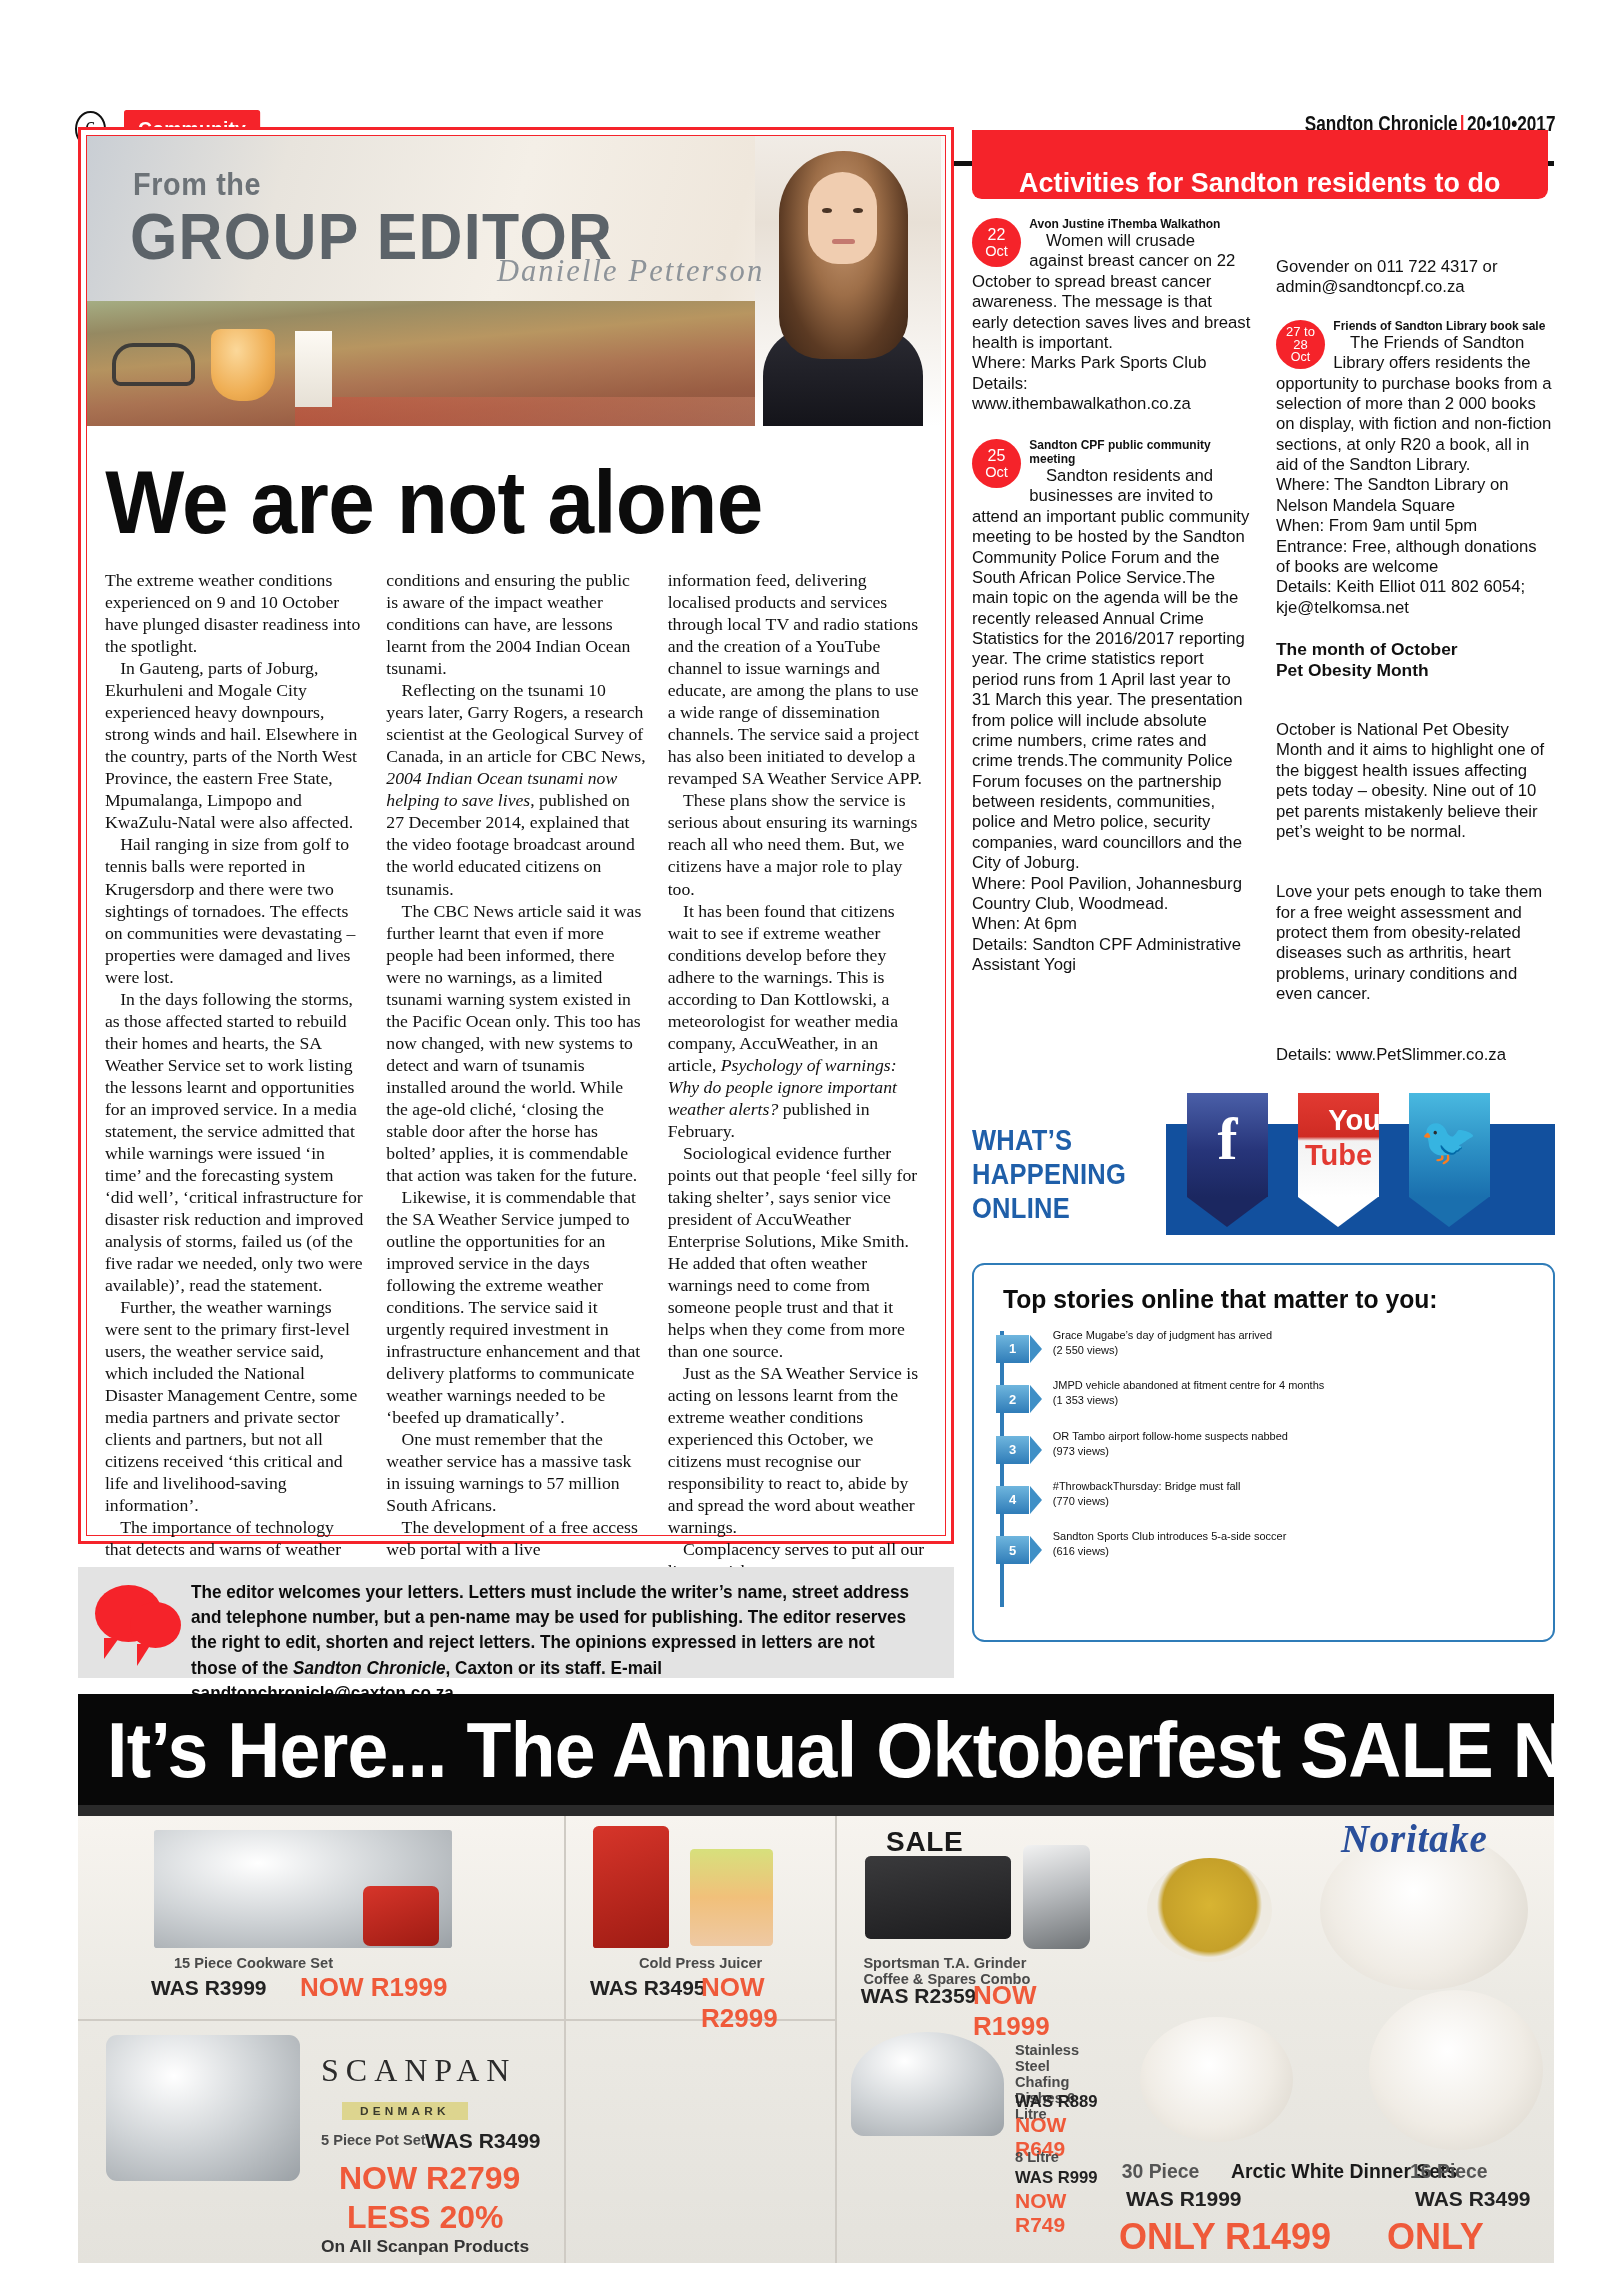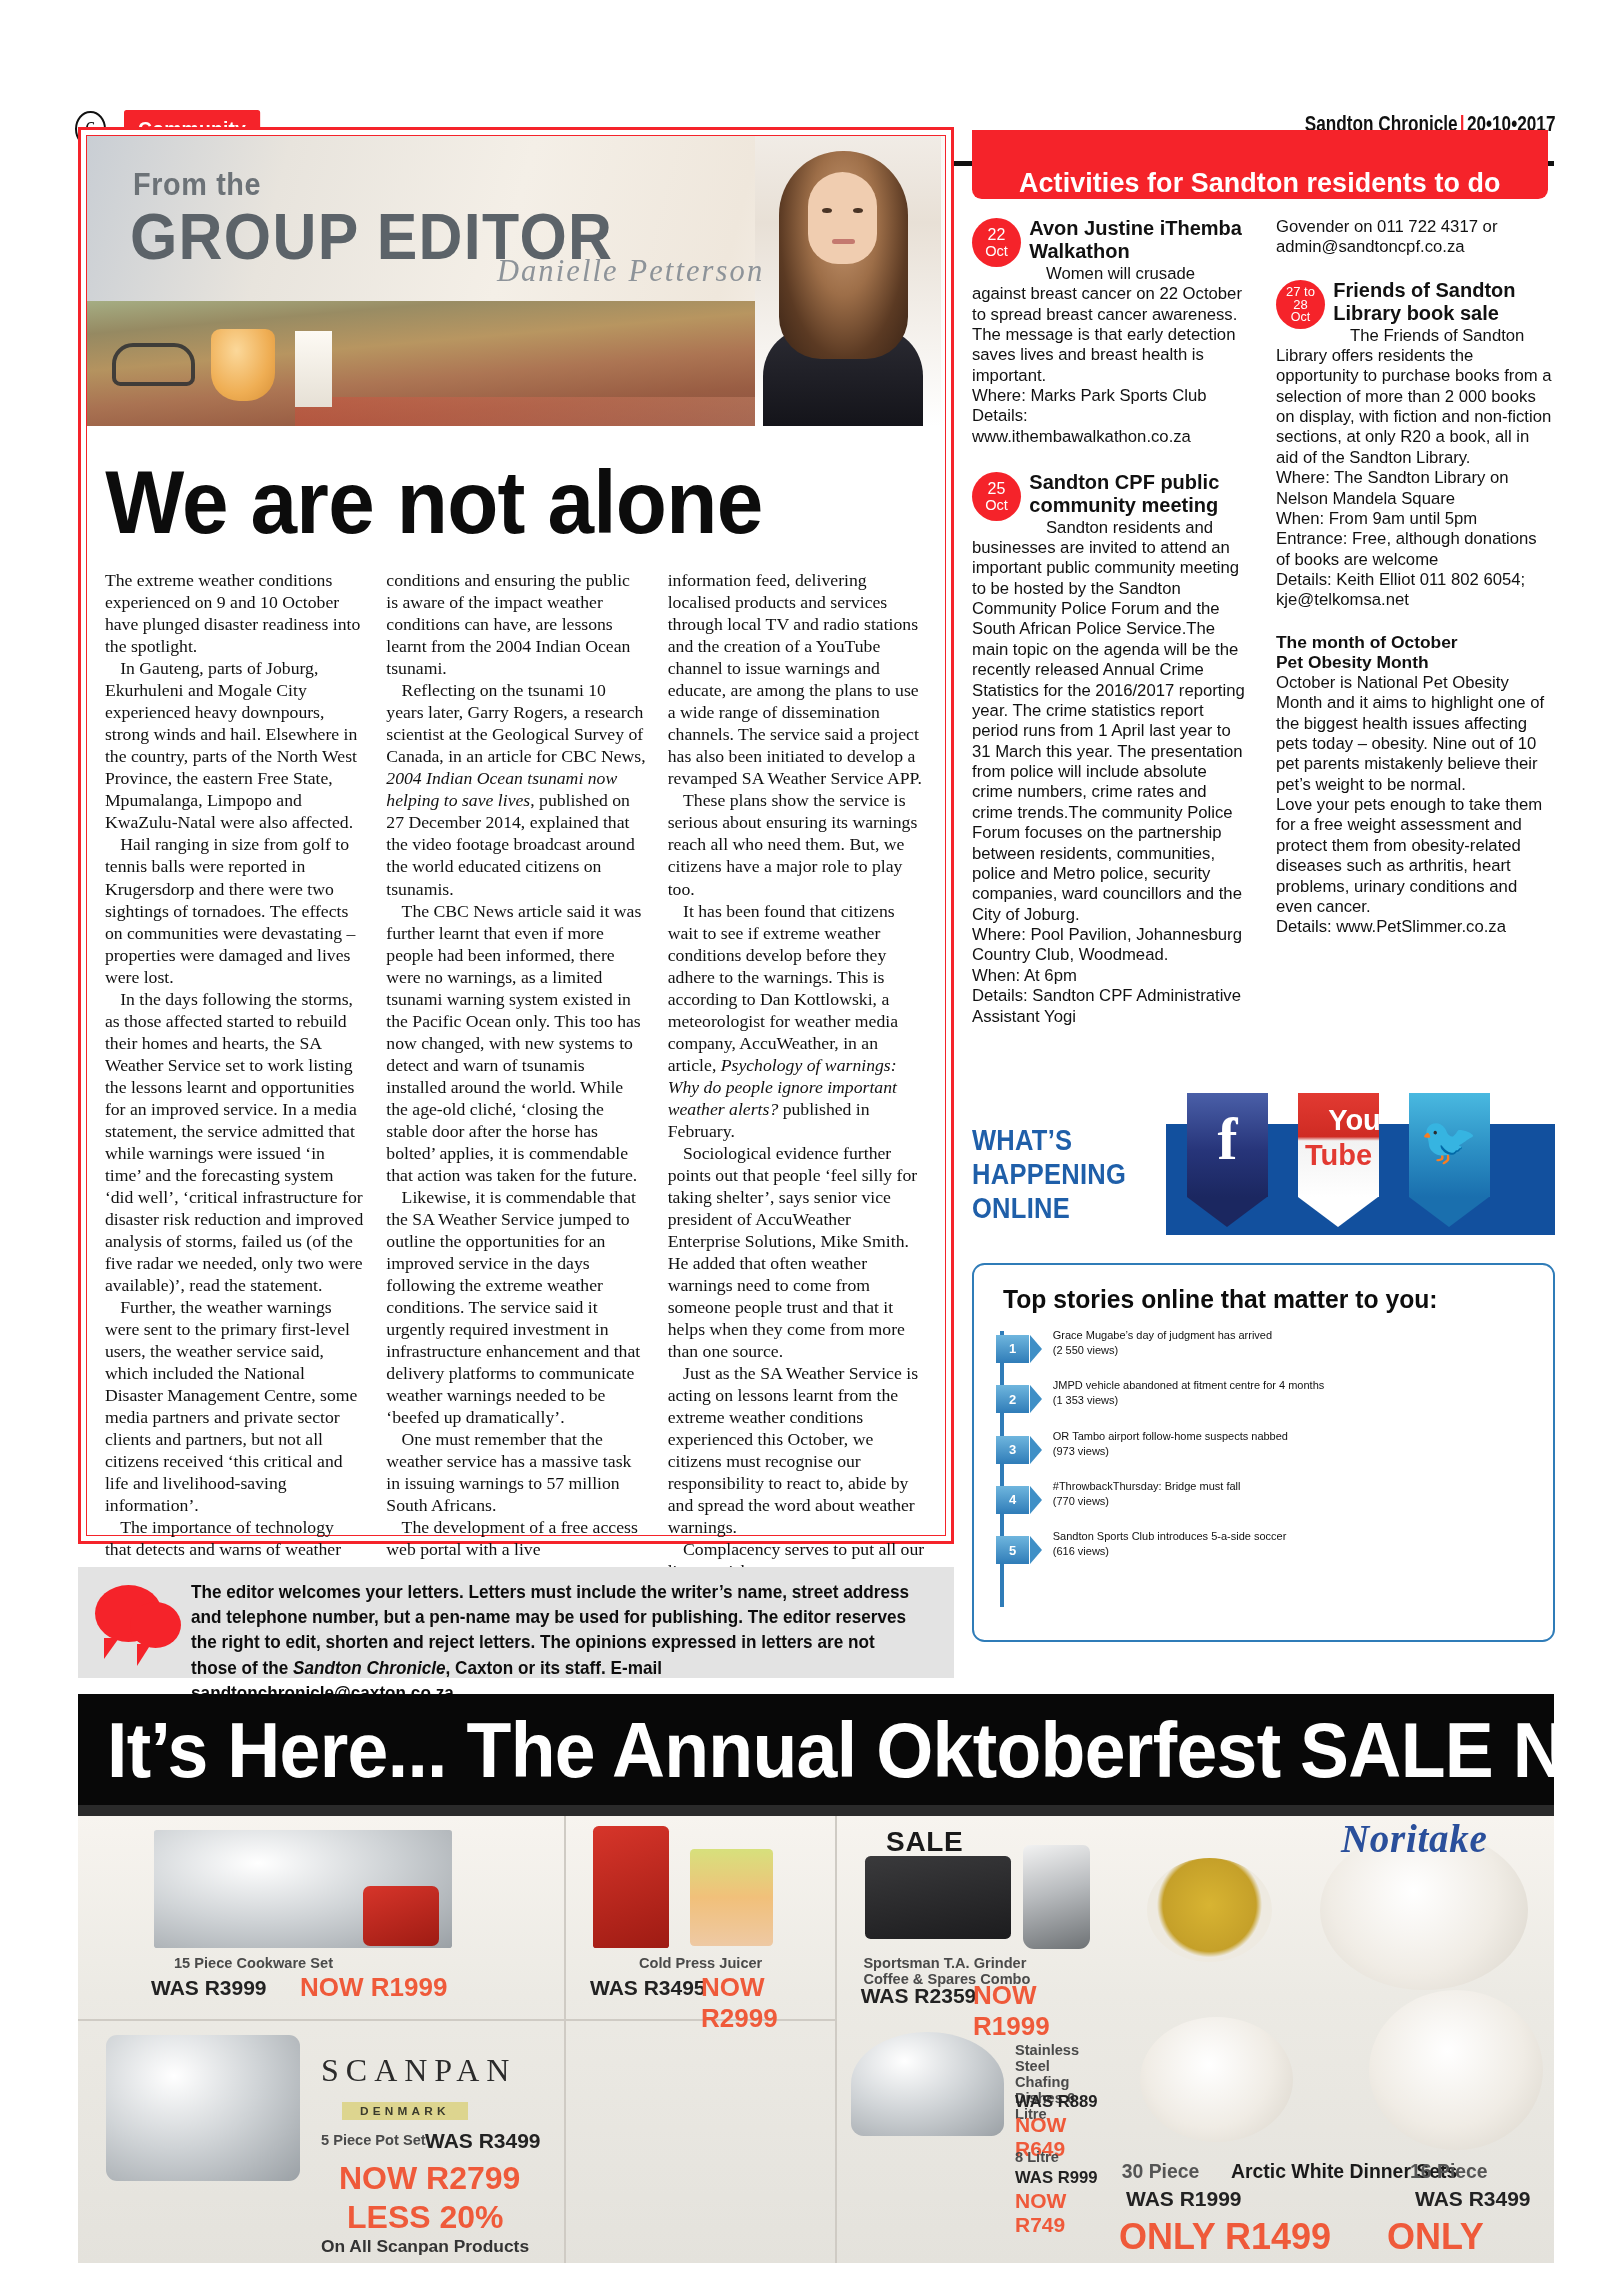--- a/index.html
+++ b/index.html
@@ -176,28 +176,28 @@
     color: #fff; display: flex; flex-direction: column; align-items: center; justify-content: center;
     margin: 1.4px 8.3px 1.4px 0; line-height: 1.0;
   }
   .ev-badge .d { font-size: 16px; }
   .ev-badge .m { font-size: 14.6px; margin-top: 1.4px; }
   .ev-badge.small .d { font-size: 13px; }
   .ev-badge.small .d2 { font-size: 13px; }
   .ev-badge.small .m { font-size: 12.5px; margin-top: 0; }
   .ev-title {
     font-family: "Liberation Sans", sans-serif; font-weight: bold;
-    font-size: 20px; line-height: 1.17; color: #111;
+    font-size: 12px; line-height: 1.17; color: #111;
   }
   .ev-body {
     font-family: "Liberation Sans", sans-serif; font-size: 16.7px;
     line-height: 1.22; color: #111; text-indent: 16.7px;
   }
   .ev-lines { font-family: "Liberation Sans", sans-serif; font-size: 16.7px; line-height: 1.22; color: #111; clear: none; }
-  .plain-block { clear: both; font-family:"Liberation Sans",sans-serif; font-size: 16.7px; line-height: 1.22; color:#111; }
+  .plain-block { clear: both; font-family:"Liberation Sans",sans-serif; font-size: 16.7px; line-height: 1.22; color:#111;margin-top:40px; }
   .month-head { font-family:"Liberation Sans",sans-serif; font-weight:bold; font-size:17.4px; line-height:1.18; color:#111; margin-top: 21px; }
 
   
   .who { position: absolute; left: 972px; top: 1105px; width: 583px; height: 142px; }
   .who-title {
     position: absolute; left: 0; top: 18px;
     font-family: "Liberation Sans Narrow","Liberation Sans",sans-serif;
     font-weight: bold; font-size: 29px; line-height: 1.18; color: #1f5fa9;
     letter-spacing: 0.3px; transform: scaleX(.88); transform-origin: left top;
   }

